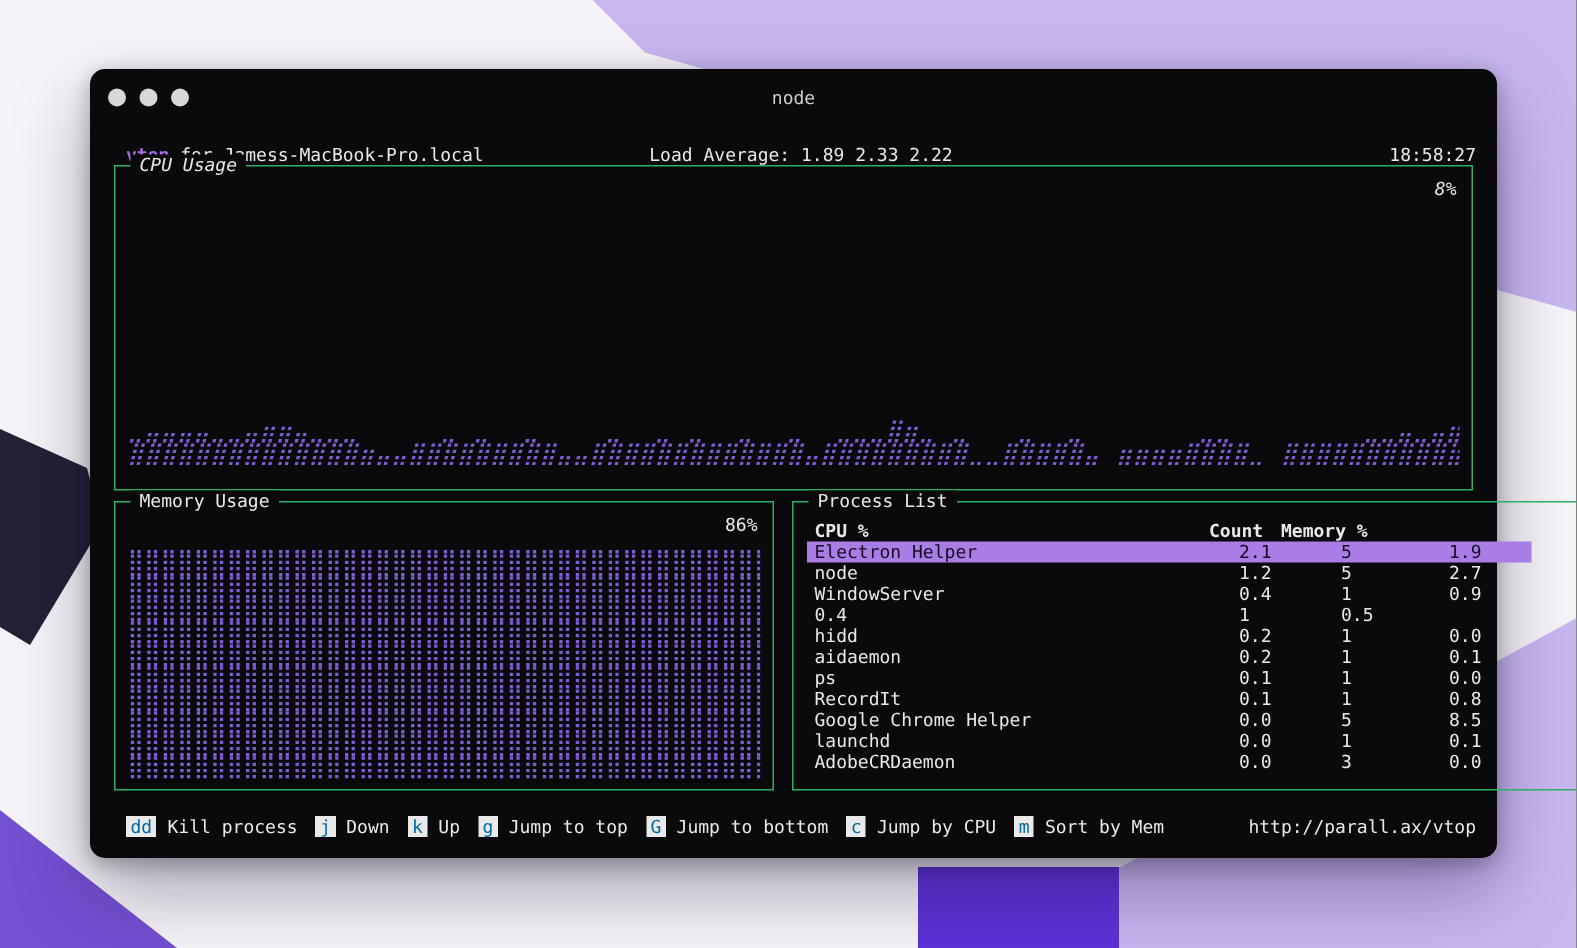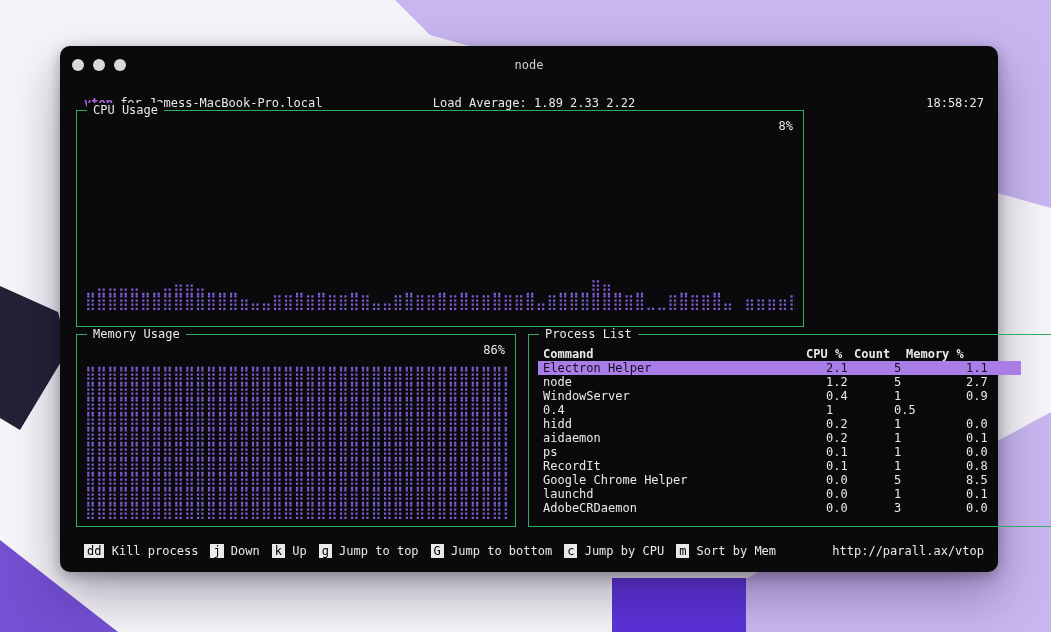--- a/index.html
+++ b/index.html
@@ -32,21 +32,21 @@
 
   .hdr { position:absolute; top:12px; left:24px; right:14px; height:15px; }
   .hdr-left { position:absolute; left:0; top:0; white-space:pre; }
   .accent { color:#a66ae0; font-weight:bold; }
   .hdr-center { position:absolute; left:50%; top:0; transform:translateX(-50%); white-space:pre; }
   .hdr-right { position:absolute; right:0; top:0; }
 
   .panel { position:absolute; border:1px solid #2fae62; }
   .panel-label { position:absolute; top:-8px; left:10px; background:#0a0a0d; padding:0 6px; color:#e9e9e9; font-size:12px; white-space:pre; }
   .panel-value { position:absolute; top:8px; right:10px; font-size:12px; }
-  .cpu-panel  { left:16px;  top:26px;  width:728px; height:217px; }
+  .cpu-panel  { left:16px;  top:26px;  width:906px; height:217px;font-style:italic; }
   .mem-panel  { left:16px;  top:250px; width:440px; height:193px;padding-left:35px; }
   .proc-panel { left:468px; top:250px; width:536px; height:193px; }
 
   .chart {
     position:absolute; color:#7e5dd2;
     font-family:"DejaVu Sans Mono", monospace;
     font-size:15px; line-height:15px; letter-spacing:0;
     white-space:pre; overflow:hidden;
   }
   .cpu-chart { left:8px; right:8px; bottom:16px; height:45px; }
@@ -57,21 +57,21 @@
     display:grid; grid-template-columns:263px 48px 52px 1fr;
     height:14px; line-height:14px; padding-left:5px; white-space:nowrap;
   }
   .proc-head { font-weight:bold; }
   #proc-rows .proc-row { margin-right:36px;gap:20px; }
   .proc-row.selected { background:#a97de6; color:#170a21; }
 
   .footer { position:absolute; left:24px; right:14px; bottom:13px; height:15px; display:flex; justify-content:space-between; white-space:nowrap; }
   .shortcuts { display:flex; gap:12px; }
   .sc-item { white-space:pre; }
-  .sc-key { background:#e9e9e9; color:#000000; padding:0 3px; }
+  .sc-key { background:#e9e9e9; color:#0369a1; padding:0 3px; }
 </style>
 </head>
 <body>
 
 <div class="stage">
   <div class="shape shape-tr"></div>
   <div class="shape shape-br"></div>
   <div class="shape shape-sq"></div>
   <div class="shape shape-bl"></div>
   <div class="shape shape-left"></div>
@@ -115,31 +115,30 @@
 ⣿⣿⣿⣿⣿⣿⣿⣿⣿⣿⣿⣿⣿⣿⣿⣿⣿⣿⣿⣿⣿⣿⣿⣿⣿⣿⣿⣿⣿⣿⣿⣿⣿⣿⣿⣿⣿⣿⣿⣿⣿⣿⣿⣿⣿⣿⣿
 ⣿⣿⣿⣿⣿⣿⣿⣿⣿⣿⣿⣿⣿⣿⣿⣿⣿⣿⣿⣿⣿⣿⣿⣿⣿⣿⣿⣿⣿⣿⣿⣿⣿⣿⣿⣿⣿⣿⣿⣿⣿⣿⣿⣿⣿⣿⣿
 ⣿⣿⣿⣿⣿⣿⣿⣿⣿⣿⣿⣿⣿⣿⣿⣿⣿⣿⣿⣿⣿⣿⣿⣿⣿⣿⣿⣿⣿⣿⣿⣿⣿⣿⣿⣿⣿⣿⣿⣿⣿⣿⣿⣿⣿⣿⣿
 ⣿⣿⣿⣿⣿⣿⣿⣿⣿⣿⣿⣿⣿⣿⣿⣿⣿⣿⣿⣿⣿⣿⣿⣿⣿⣿⣿⣿⣿⣿⣿⣿⣿⣿⣿⣿⣿⣿⣿⣿⣿⣿⣿⣿⣿⣿⣿</pre>
       </div>
 
       <div class="panel proc-panel">
         <span class="panel-label">Process List</span>
         <div class="proc-table">
           <div class="proc-row proc-head">
-            <span>Command</span>
             <span>CPU %</span>
             <span>Count</span>
             <span>Memory %</span>
           </div>
           <div id="proc-rows">
               <div class="proc-row selected">
                 <span>Electron Helper</span>
                 <span>2.1</span>
                 <span>5</span>
-                <span>1.1</span>
+                <span>1.9</span>
               </div>
               <div class="proc-row">
                 <span>node</span>
                 <span>1.2</span>
                 <span>5</span>
                 <span>2.7</span>
               </div>
               <div class="proc-row">
                 <span>WindowServer</span>
                 <span>0.4</span>

